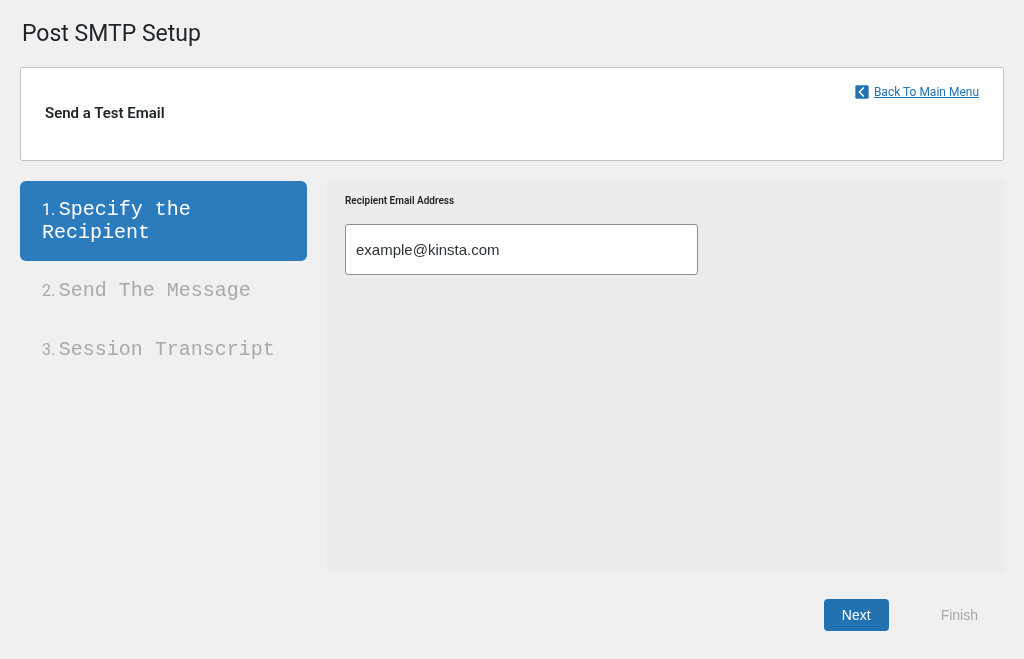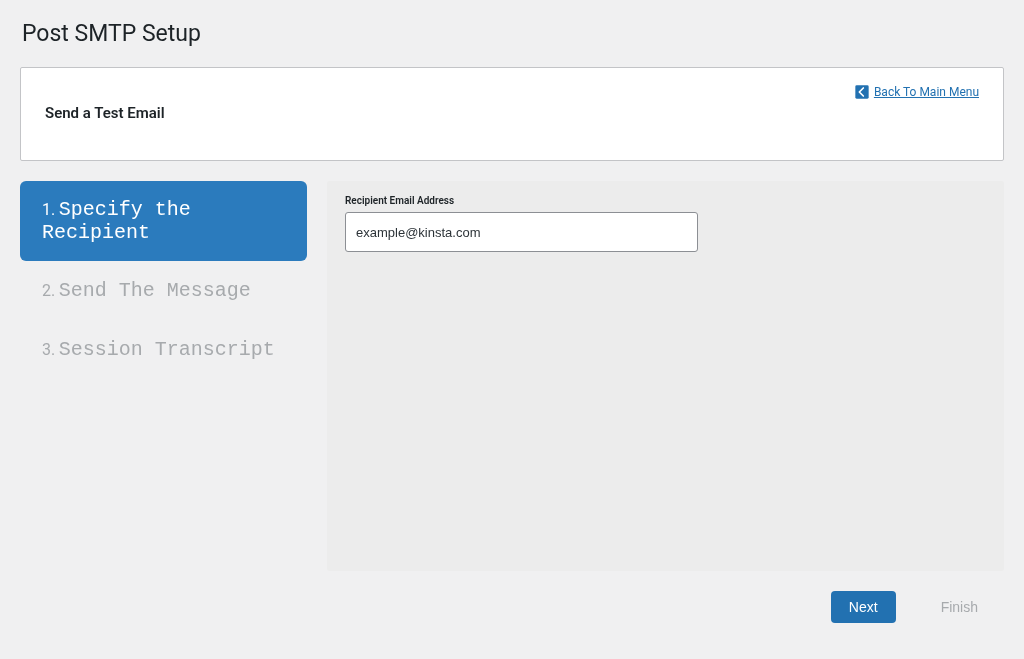--- a/index.html
+++ b/index.html
@@ -108,33 +108,34 @@
     }
     .field-label {
       font-size: 10px;
       font-weight: 600;
       color: #1d2327;
       margin-bottom: 6px;
       display: block;
     }
     .email-input {
       width: 353px;
-      height: 40px;
+      height: 51px;
       padding: 6px 10px;
-      font-size: 13px;
+      font-size: 15px;
       border: 1px solid #8c8f94;
       border-radius: 3px;
       background: #fff;
       color: #2c3338;
+      margin-top: 12px;
     }
     .wizard-buttons {
       display: flex;
       justify-content: flex-end;
-      gap: 27px;
-      margin-top: 20px;
+      gap: 34px;
+      margin-top: 28px;
       padding-right: 8px;
     }
     .btn {
       padding: 8px 18px;
       font-size: 14px;
       border-radius: 4px;
       border: none;
       cursor: pointer;
     }
     .btn-primary {

